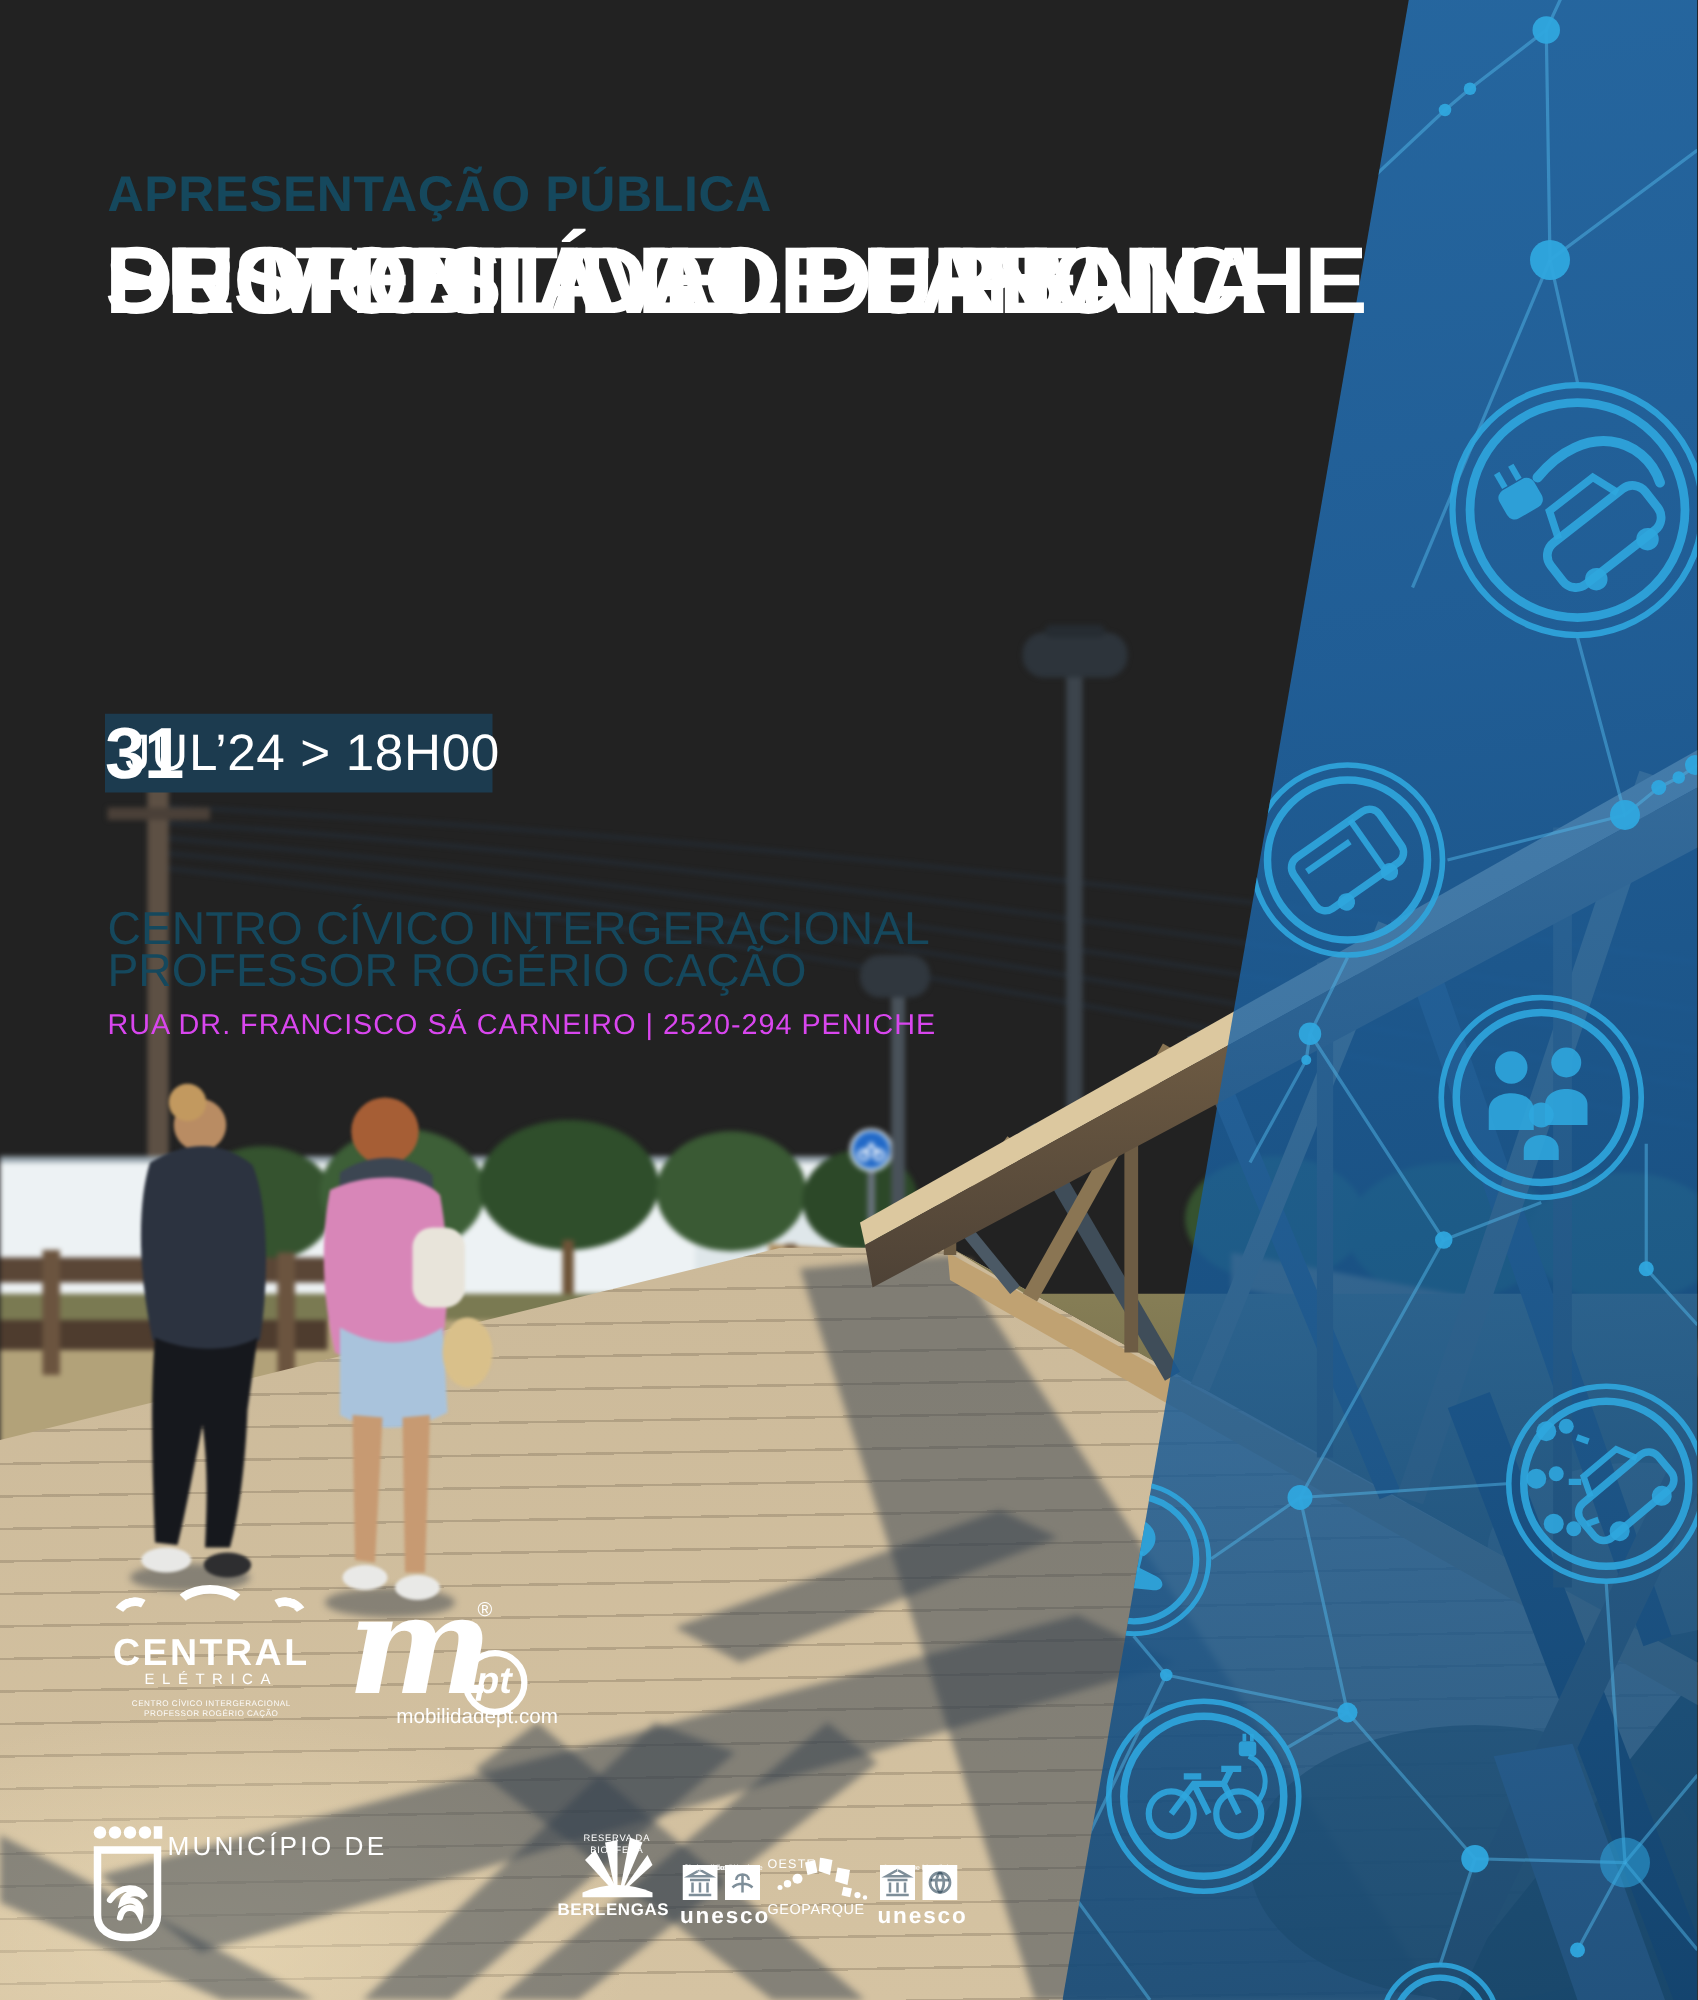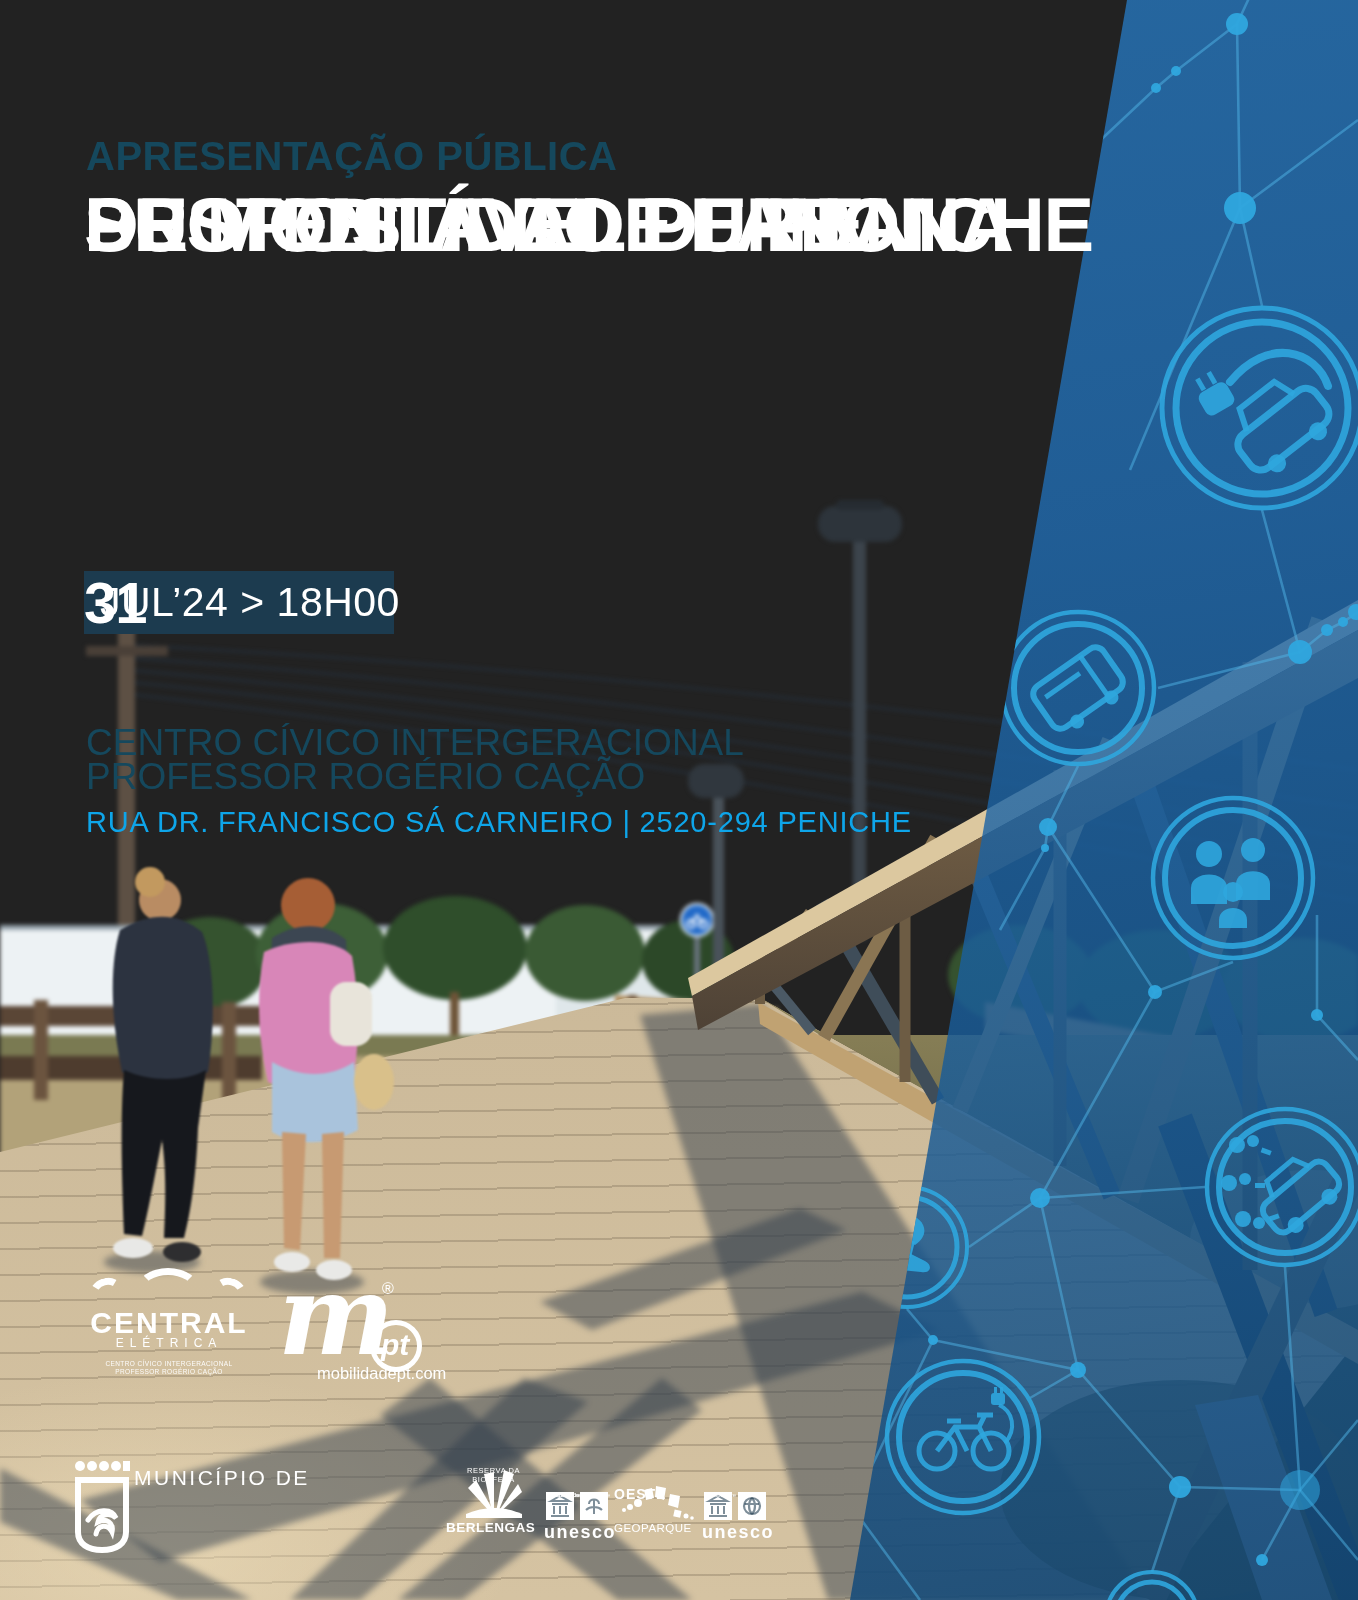--- a/index.html
+++ b/index.html
@@ -36,21 +36,21 @@
   .eyebrow{left:86px;top:134px;font-size:40px;font-weight:700;color:#15485D;letter-spacing:.5px;}
   .title{left:84px;top:190px;color:#fff;font-weight:800;font-size:76px;line-height:70px;letter-spacing:-1.5px;white-space:nowrap;position:absolute;}
   .title div{position:static;}
   .datebox{left:84px;top:571px;width:310px;height:63px;background:#1C3B4F;display:flex;align-items:center;}
   .datebox *{position:static;}
   .date-day{color:#fff;font-size:58px;font-weight:800;letter-spacing:-1px;}
   .date-rest{color:#fff;font-size:41px;font-weight:400;margin-left:16px;letter-spacing:.5px;white-space:nowrap;}
   .venue{left:85px;top:664px;font-size:50px;font-weight:800;color:#15485D;letter-spacing:-.5px;white-space:nowrap;}
   .venue2{left:86px;top:722px;font-size:37px;font-weight:500;color:#15485D;white-space:nowrap;}
   .venue3{left:86px;top:756px;font-size:37px;font-weight:500;color:#15485D;white-space:nowrap;}
-  .addr{left:86px;top:806px;font-size:29px;font-weight:500;color:#0ea5e9;letter-spacing:.8px;white-space:nowrap;}
+  .addr{left:86px;top:806px;font-size:23px;font-weight:500;color:#d946ef;letter-spacing:.8px;white-space:nowrap;}
 
   
   .logo, .logo *{color:#fff;}
   .ce-logo{left:84px;top:1268px;width:170px;height:110px;text-align:center;}
   .ce-arcs{left:0;top:0;width:170px;height:34px;position:absolute;}
   .arc{border:7px solid #fff;border-bottom-color:transparent;border-left-color:transparent;border-right-color:transparent;border-radius:50%;position:absolute;}
   .ce-word{left:0;top:38px;width:170px;font-size:30px;font-weight:800;letter-spacing:2px;position:absolute;}
   .ce-word2{left:0;top:68px;width:170px;font-size:12px;font-weight:400;letter-spacing:6px;position:absolute;}
   .ce-sub{left:0;top:92px;width:170px;font-size:6.5px;letter-spacing:.4px;line-height:8px;position:absolute;opacity:.95;}
   .mpt{left:278px;top:1272px;width:160px;height:110px;}
@@ -66,21 +66,21 @@
   .berlengas{left:446px;top:1466px;width:95px;}
   .berlengas .t1{position:static;display:block;font-size:13.5px;font-weight:700;letter-spacing:.5px;margin-top:54px;}
   .berlengas .t2{position:static;display:block;font-size:7.5px;letter-spacing:.6px;}
   .unesco{width:70px;}
   .u1{left:544px;top:1492px;}
   .u2{left:702px;top:1492px;}
   .unesco .nm{position:static;display:block;font-size:18px;font-weight:800;letter-spacing:1.5px;margin-top:2px;}
   .unesco .fp{position:static;display:block;font-size:6px;line-height:7px;text-align:left;padding-left:4px;opacity:.95;}
   .geop{left:614px;top:1486px;width:84px;}
   .geop .t1{position:static;display:block;font-size:11.5px;letter-spacing:.5px;margin-top:36px;}
-  .geop .t2{position:static;display:block;font-size:14px;font-weight:700;letter-spacing:1px;text-align:right;padding-right:6px;}
+  .geop .t2{position:static;display:block;font-size:10px;font-weight:400;letter-spacing:1px;text-align:right;padding-right:6px;}
 </style>
 </head>
 <body>
 
 <div id="poster">
 
   <div class="sky"></div>
 
   <svg class="layer blur2" viewBox="0 0 1358 1600">
 

